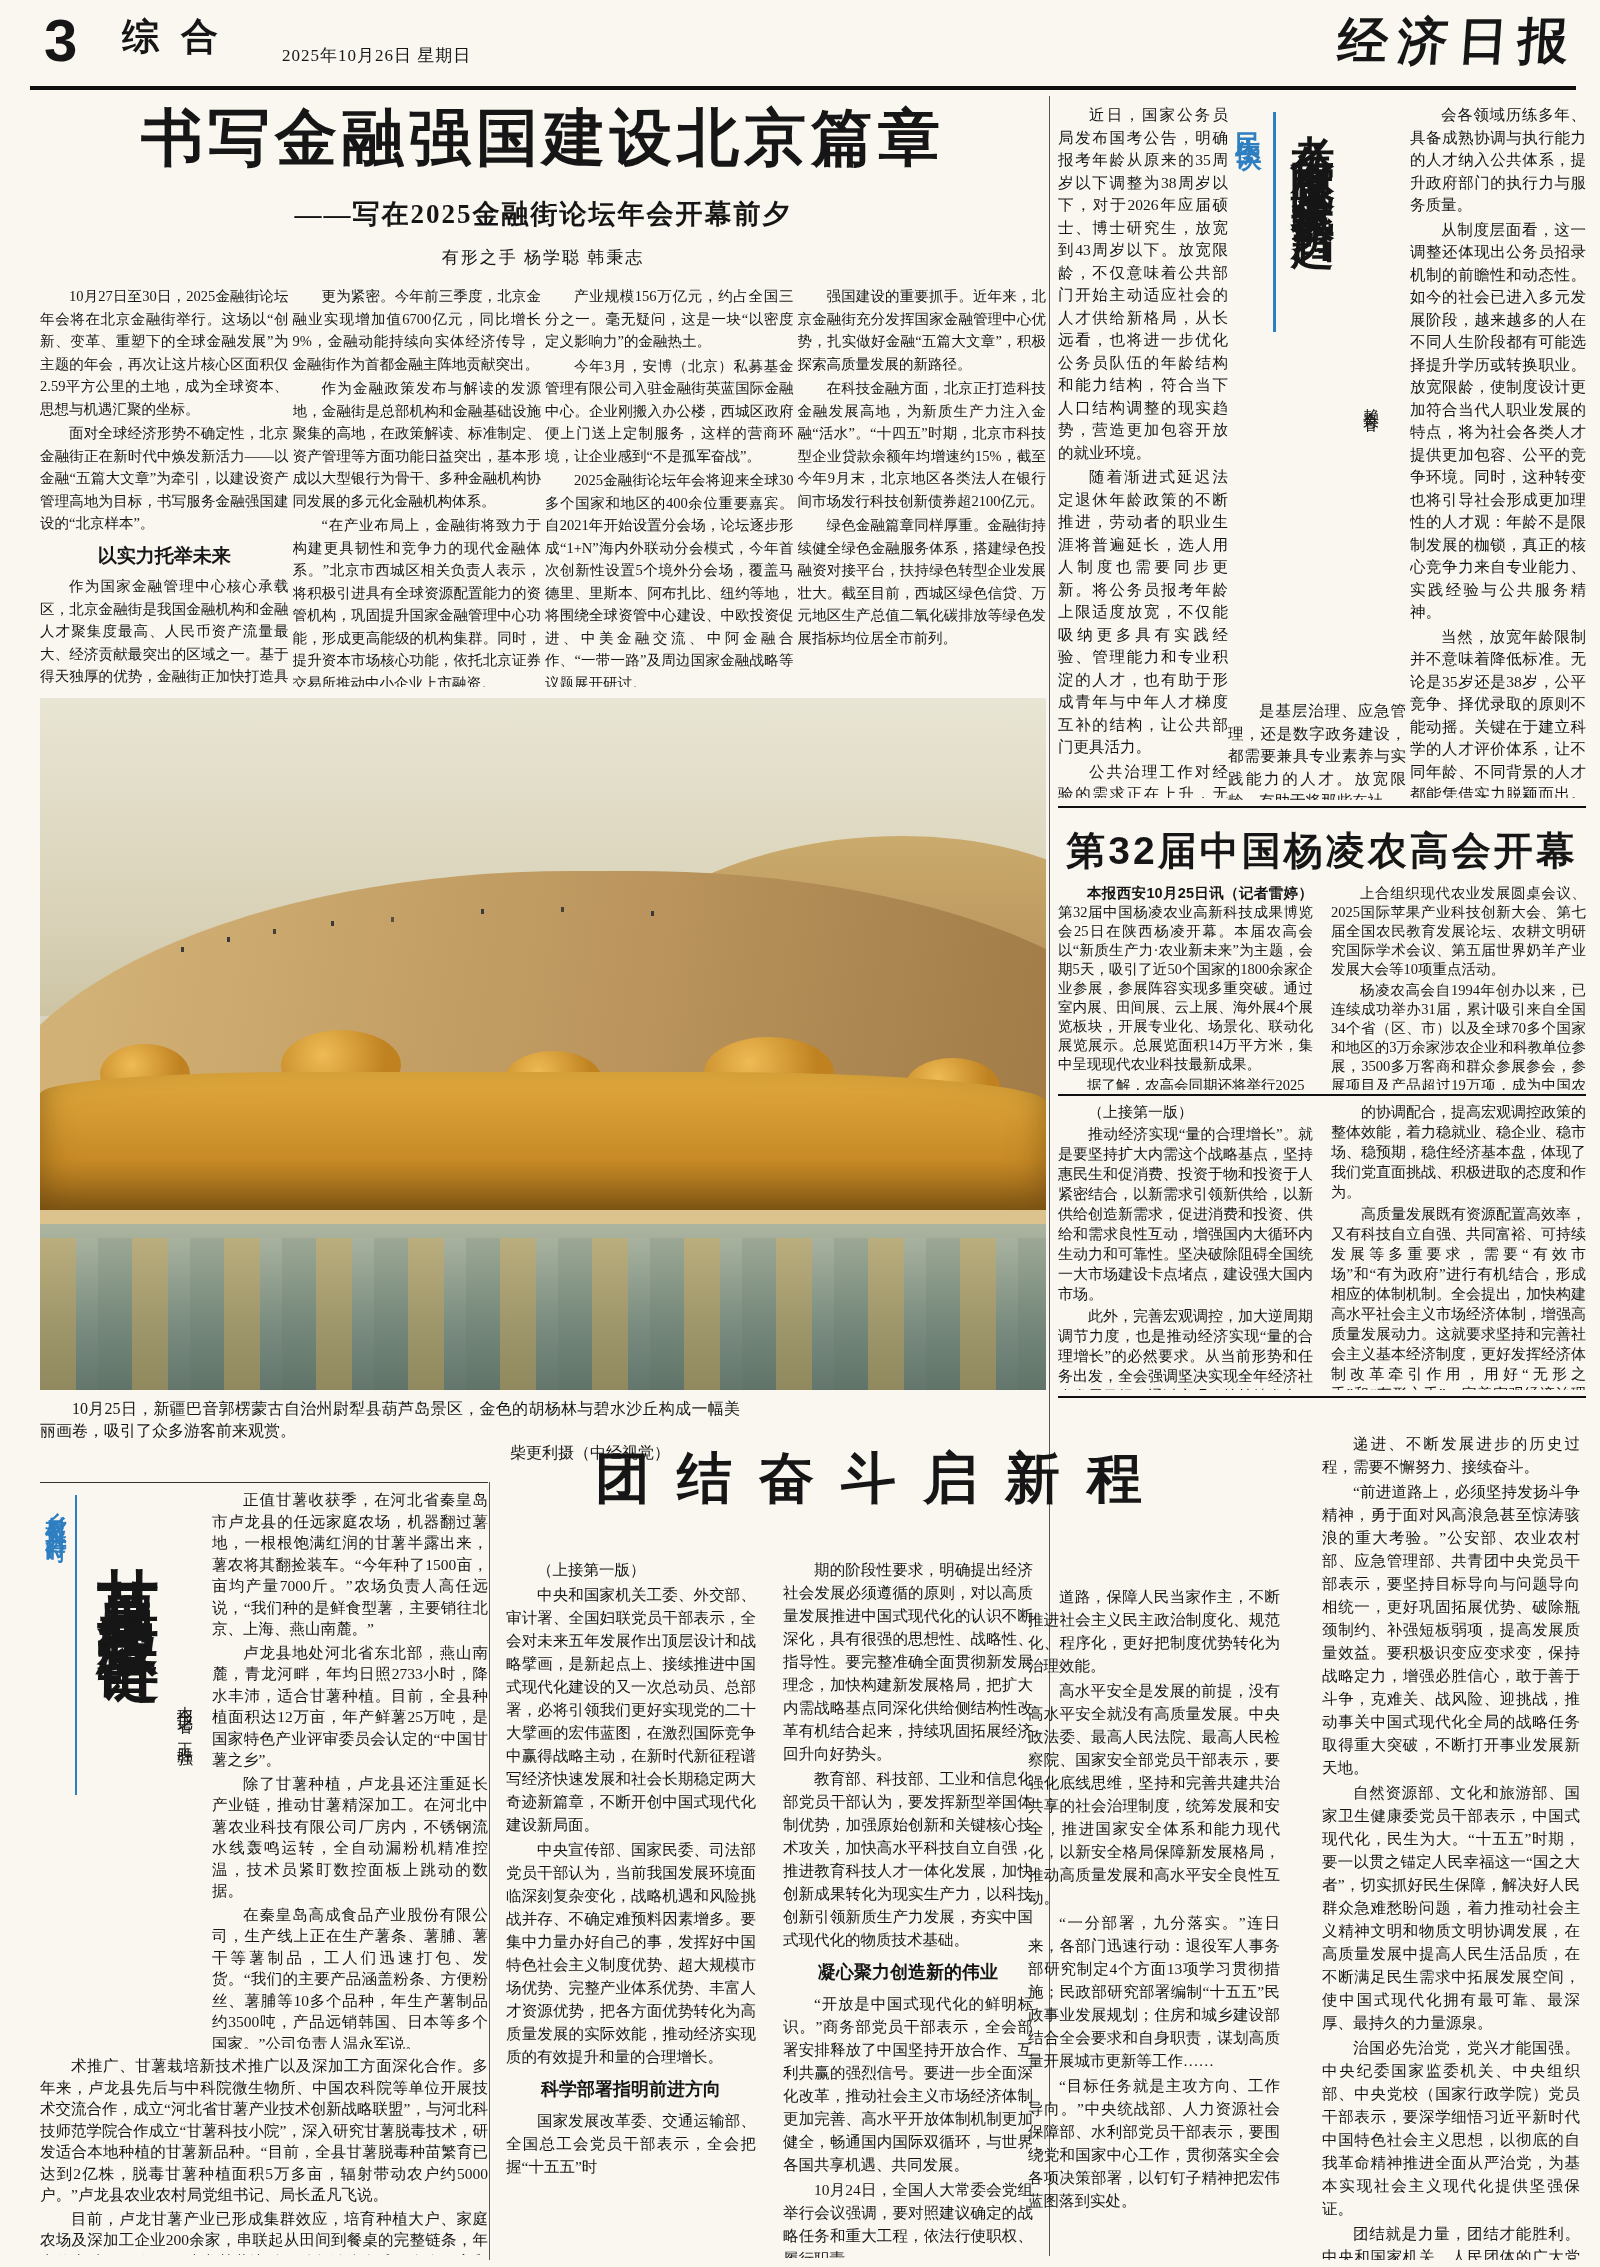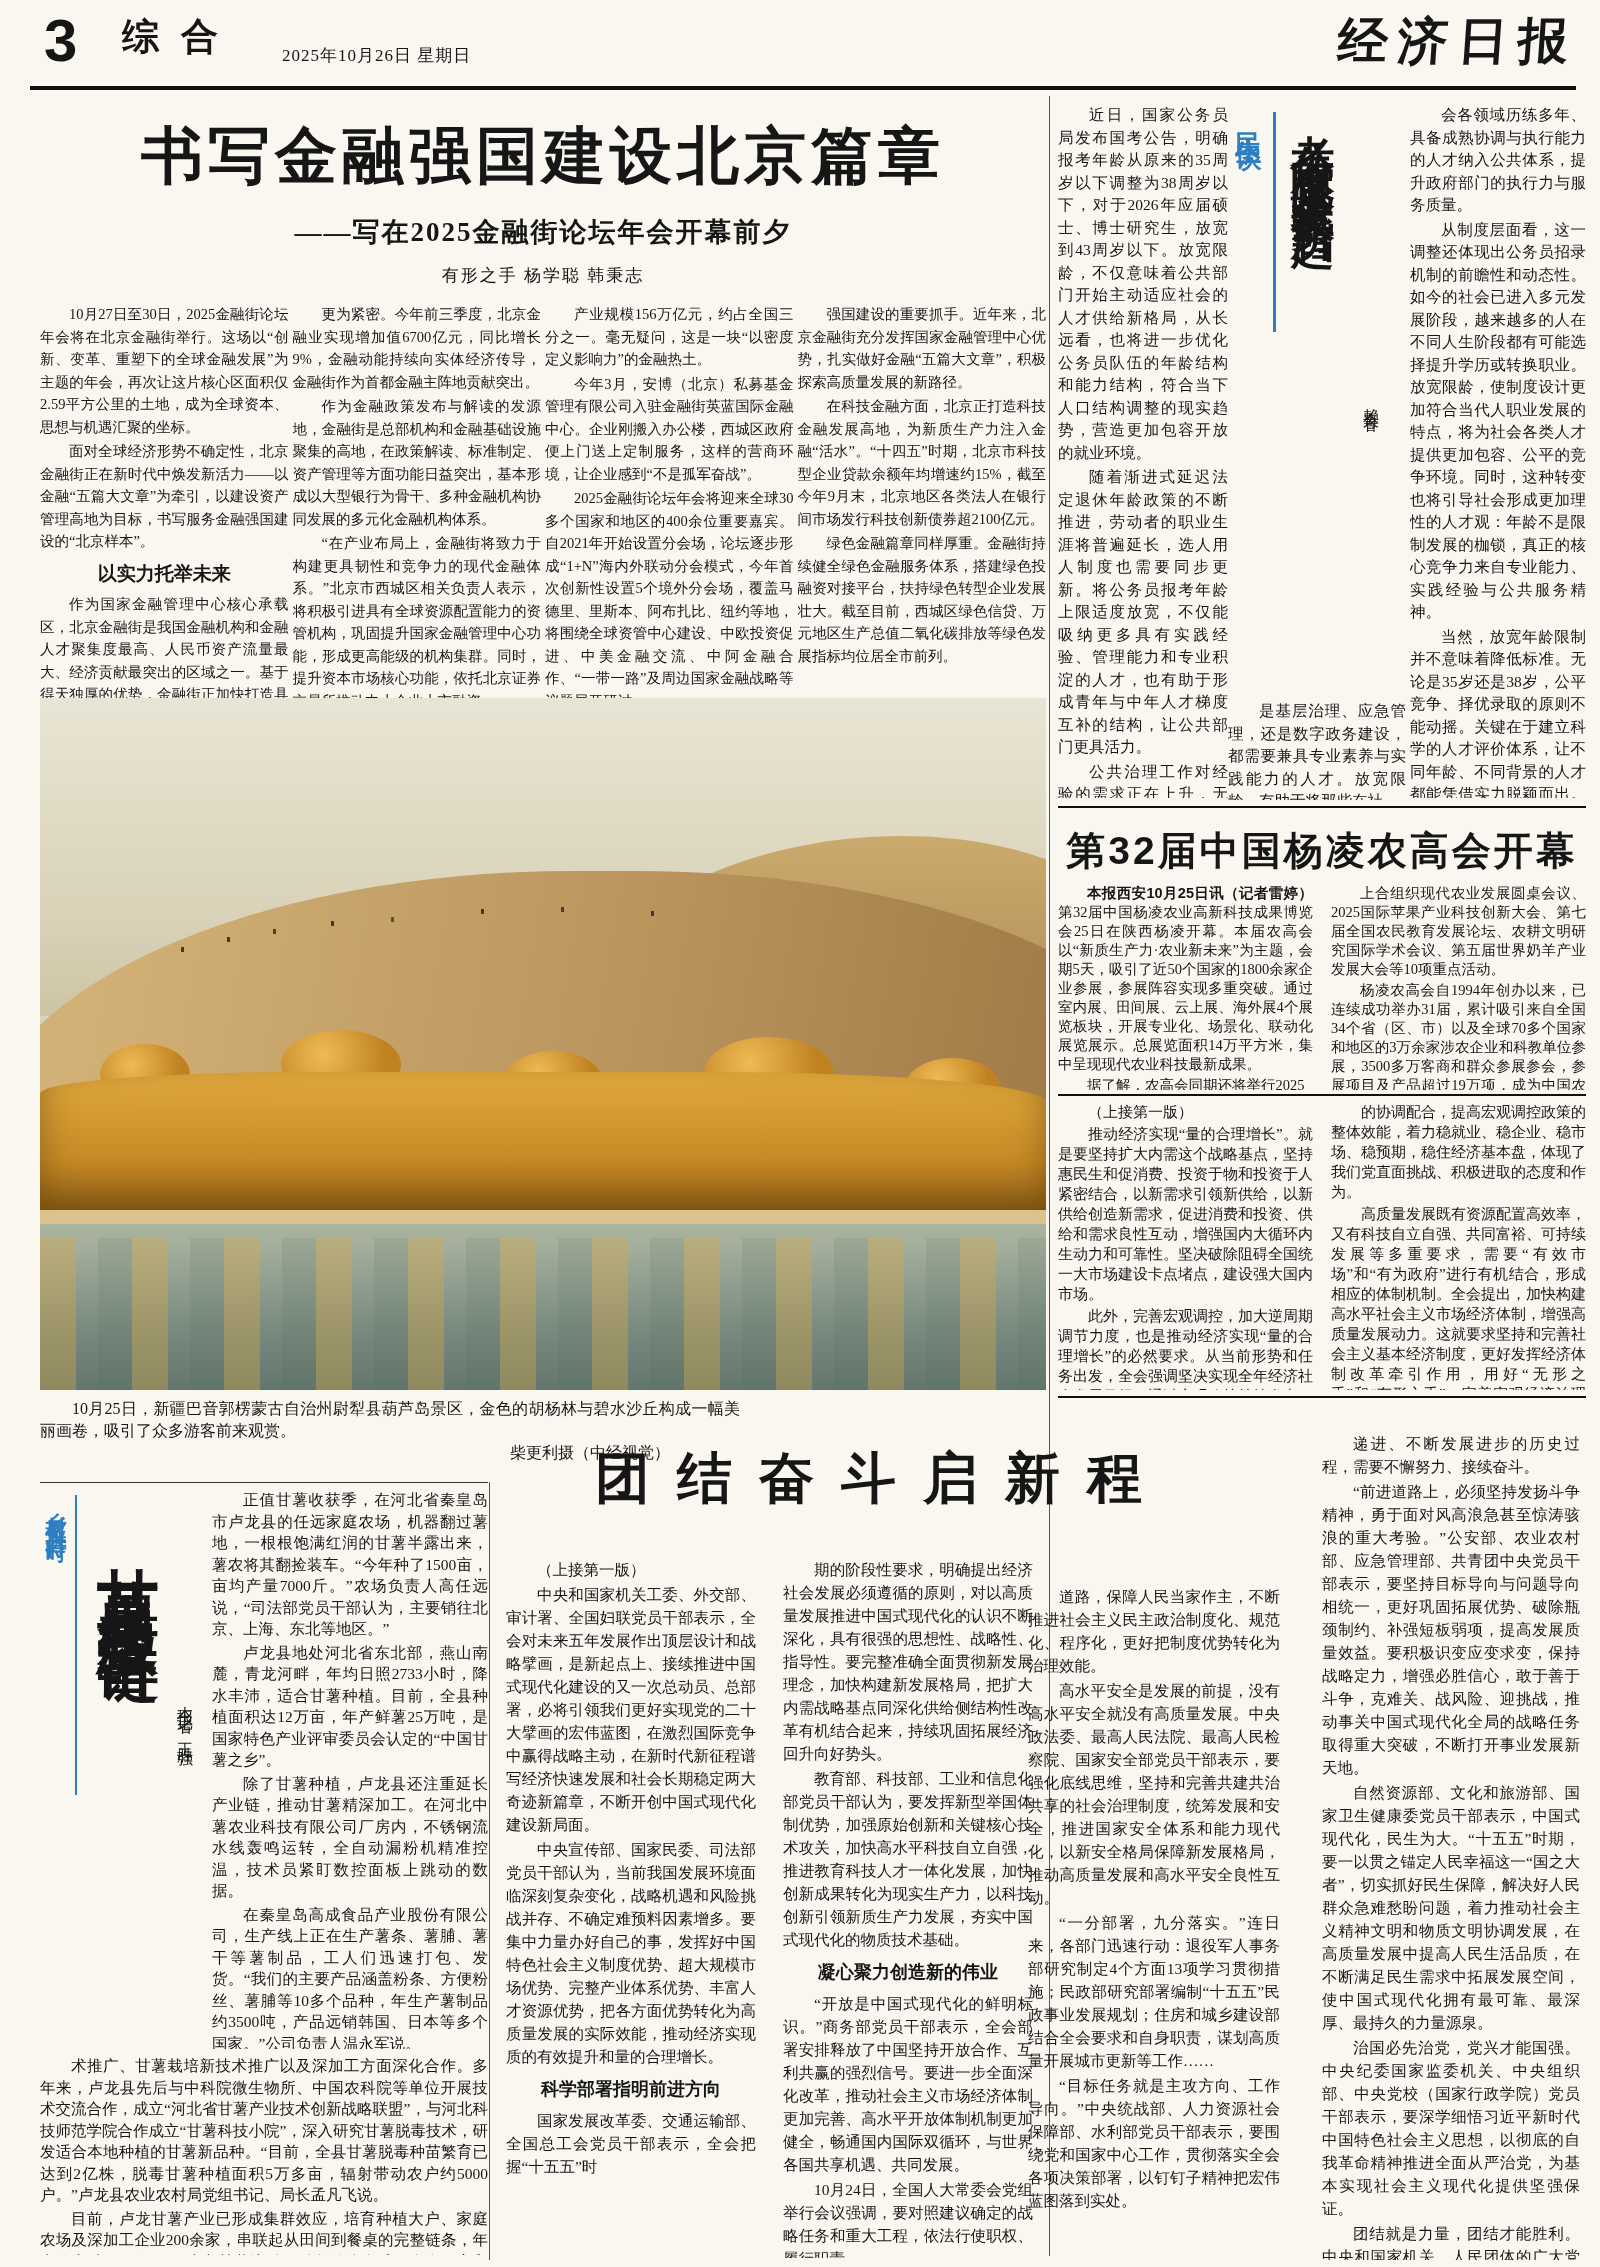--- a/index.html
+++ b/index.html
@@ -18,21 +18,21 @@
     font-family:"Liberation Serif",serif;transform:skewX(-4deg);text-align:right;}
   .header-rule{left:30px;top:86px;width:1546px;height:4px;background:#101010;}
   
   .para{margin:0 0 2px 0;text-indent:2em;text-align:justify;}
   .subhead{text-align:center;font-family:"Liberation Sans",sans-serif;font-weight:bold;margin:10px 0 8px 0;}
   .col{overflow:hidden;}
   .v{writing-mode:vertical-rl;text-orientation:upright;}
   b.lead{font-family:"Liberation Sans",sans-serif;}
   
   .finance{left:40px;top:96px;width:1006px;}
-  .fin-headline{text-align:center;font-family:"Liberation Sans",sans-serif;font-weight:bold;font-size:62px;letter-spacing:5px;margin-top:18px;}
+  .fin-headline{text-align:center;font-family:"Liberation Sans",sans-serif;font-weight:bold;font-size:62px;letter-spacing:5px;margin-top:0;}
   .fin-subtitle{text-align:center;font-weight:bold;font-size:27px;margin-top:16px;letter-spacing:2px;}
   .fin-byline{text-align:center;font-size:17px;margin-top:14px;letter-spacing:2px;}
   .fin-cols{display:flex;gap:4px;margin-top:16px;height:402px;}
   .fin-cols .col{flex:1;font-size:14.5px;line-height:22.5px;}
   .fin-cols .subhead{font-size:19px;}
   
   .vrule-main{left:1049px;top:96px;width:1px;height:2160px;background:#555;}
   .minsheng{left:1058px;top:96px;width:528px;height:708px;}
   .ms-left{position:absolute;left:0;top:8px;width:170px;height:694px;font-size:15.5px;line-height:22.5px;}
   .ms-mid{position:absolute;left:170px;top:0;width:182px;height:708px;}
@@ -197,21 +197,21 @@
   <p class="para">10月25日，新疆巴音郭楞蒙古自治州尉犁县葫芦岛景区，金色的胡杨林与碧水沙丘构成一幅美丽画卷，吸引了众多游客前来观赏。</p>
   <div class="credit">柴更利摄（中经视觉）</div>
 </div>
 
 <div class="abs vrule-bottom"></div>
 <div class="abs potato">
   <div class="sp-series v">乡村振兴进行时</div>
   <div class="sp-headline v">甘薯串起致富链</div>
   <div class="sp-byline v">本报记者 王胜强</div>
   <div class="sp-col col">
-      <p class="para">正值甘薯收获季，在河北省秦皇岛市卢龙县的任远家庭农场，机器翻过薯地，一根根饱满红润的甘薯半露出来，薯农将其翻捡装车。“今年种了1500亩，亩均产量7000斤。”农场负责人高任远说，“司法部党员干部认为，主要销往北京、上海、东北等地区。”</p>
+      <p class="para">正值甘薯收获季，在河北省秦皇岛市卢龙县的任远家庭农场，机器翻过薯地，一根根饱满红润的甘薯半露出来，薯农将其翻捡装车。“今年种了1500亩，亩均产量7000斤。”农场负责人高任远说，“我们种的是鲜食型薯，主要销往北京、上海、燕山南麓。”</p>
       <p class="para">卢龙县地处河北省东北部，燕山南麓，青龙河畔，年均日照2733小时，降水丰沛，适合甘薯种植。目前，全县种植面积达12万亩，年产鲜薯25万吨，是国家特色产业评审委员会认定的“中国甘薯之乡”。</p>
       <p class="para">除了甘薯种植，卢龙县还注重延长产业链，推动甘薯精深加工。在河北中薯农业科技有限公司厂房内，不锈钢流水线轰鸣运转，全自动漏粉机精准控温，技术员紧盯数控面板上跳动的数据。</p>
       <p class="para">在秦皇岛高成食品产业股份有限公司，生产线上正在生产薯条、薯脯、薯干等薯制品，工人们迅速打包、发货。“我们的主要产品涵盖粉条、方便粉丝、薯脯等10多个品种，年生产薯制品约3500吨，产品远销韩国、日本等多个国家。”公司负责人温永军说。</p>
     </div>
   <div class="sp-bottom col">
       <p class="para">术推广、甘薯栽培新技术推广以及深加工方面深化合作。多年来，卢龙县先后与中科院微生物所、中国农科院等单位开展技术交流合作，成立“河北省甘薯产业技术创新战略联盟”，与河北科技师范学院合作成立“甘薯科技小院”，深入研究甘薯脱毒技术，研发适合本地种植的甘薯新品种。“目前，全县甘薯脱毒种苗繁育已达到2亿株，脱毒甘薯种植面积5万多亩，辐射带动农户约5000户。”卢龙县农业农村局党组书记、局长孟凡飞说。</p>
       <p class="para">目前，卢龙甘薯产业已形成集群效应，培育种植大户、家庭农场及深加工企业200余家，串联起从田间到餐桌的完整链条，年产值突破10.15亿元。卢龙甘薯淀粉、粉条销往全球20余个国家和地区，2024年外贸出口额达8800多万元。</p>
     </div>
 </div>
 

